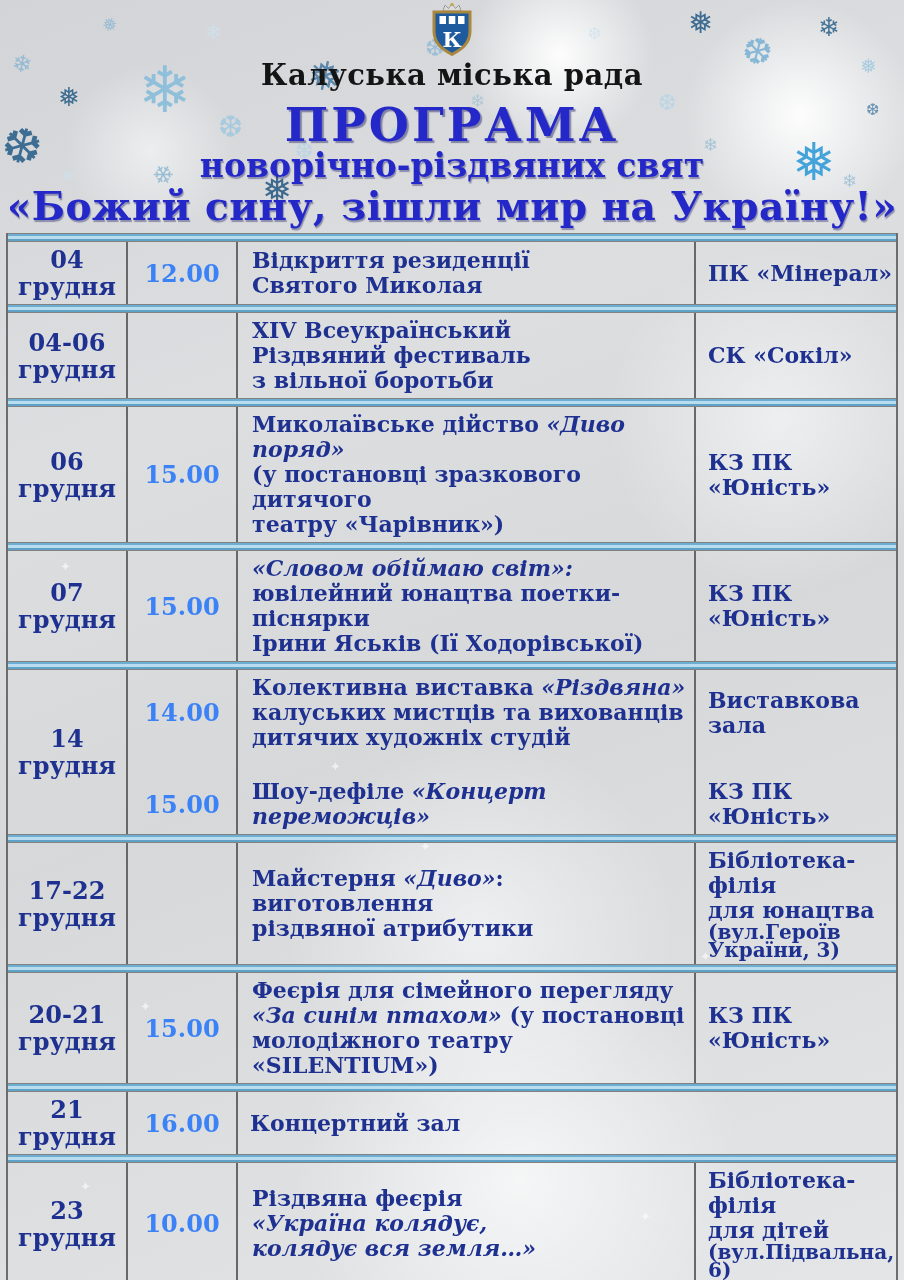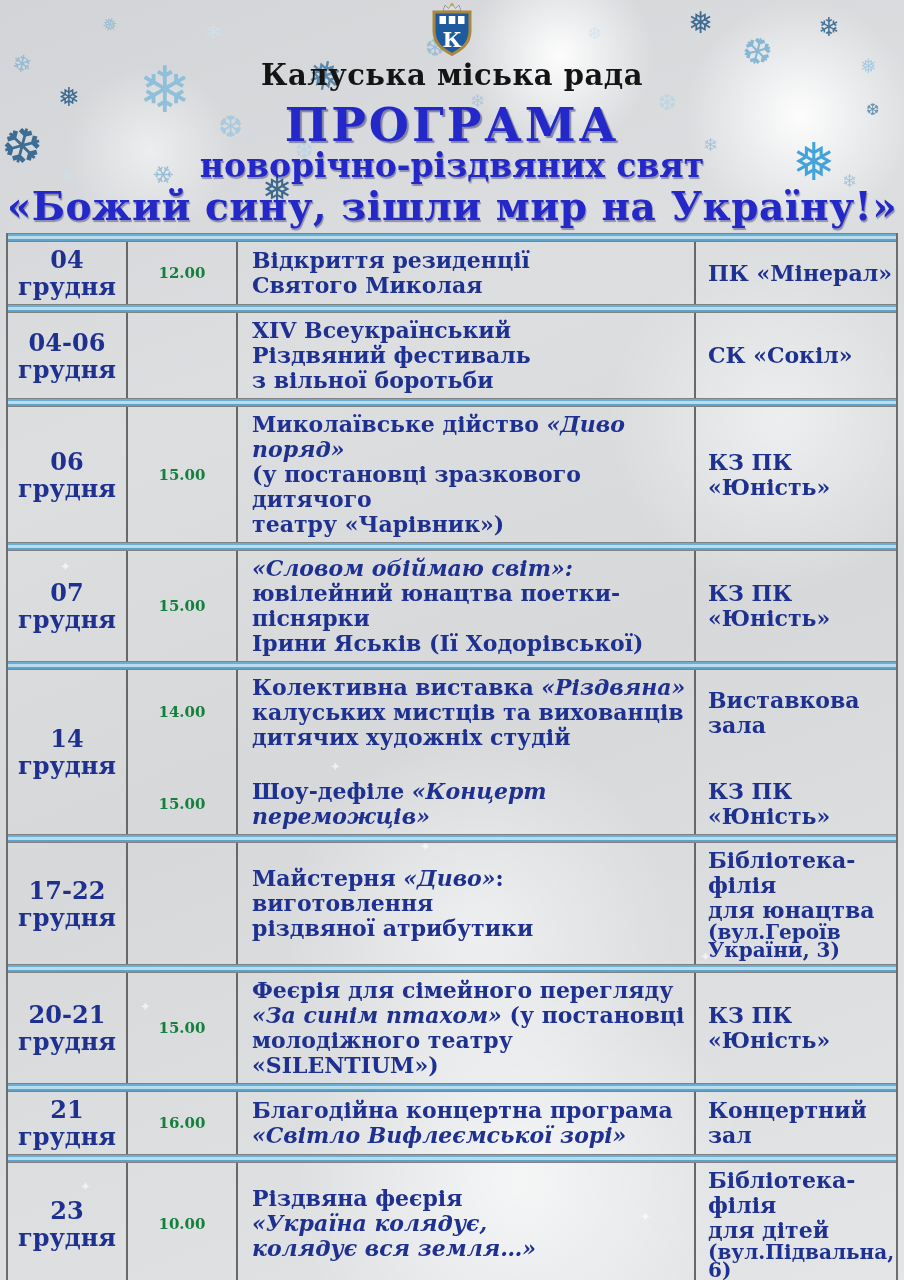--- a/index.html
+++ b/index.html
@@ -37,21 +37,21 @@
   .schedule{margin:4px 6px 0 6px;border-left:2px solid #6d6d6d;border-right:2px solid #6d6d6d;}
   .sep{height:9px;background:linear-gradient(to bottom,
        #828282 0 1px,#6cadd2 1px 3px,#b9dcee 3px 6px,#5fa2c8 6px 8px,#828282 8px 9px);}
   .row{display:flex;align-items:stretch;}
   .date-cell{width:114px;flex:0 0 114px;border-right:2px solid #686868;
       display:flex;flex-direction:column;justify-content:center;align-items:center;text-align:right;
       font-weight:bold;font-size:24px;line-height:27px;color:#1e3190;padding:4px 2px;}
   .entries{flex:1;display:flex;flex-direction:column;}
   .entry{display:grid;grid-template-columns:110px 458px 1fr;flex:1;}
   .time-cell{border-right:2px solid #686868;display:flex;align-items:center;justify-content:center;
-      font-weight:bold;font-size:15px;color:#15803d;padding:4px 10px;}
+      font-weight:bold;font-size:24px;color:#3b82f6;padding:4px 10px;}
   .event-cell{border-right:2px solid #686868;display:flex;flex-direction:column;justify-content:center;
       font-weight:bold;font-size:22px;line-height:25px;color:#1e3190;padding:5px 8px 5px 14px;}
   .place-cell{display:flex;flex-direction:column;justify-content:center;
       font-weight:bold;font-size:22px;line-height:25px;color:#1e3190;padding:5px 4px 5px 12px;}
   .entry.pad-below .time-cell,.entry.pad-below .event-cell,.entry.pad-below .place-cell{padding-bottom:24px;}
   .seg.it{font-style:italic;}
   .pl.small{font-size:20px;line-height:18px;}
 </style>
 </head>
 <body>
@@ -266,24 +266,20 @@
       </div>
       <div class="sep"></div>
       <div class="row">
         <div class="date-cell">
           <div>21</div>
           <div>грудня</div>
         </div>
         <div class="entries">
           <div class="entry">
             <div class="time-cell">16.00</div>
-            <div class="event-cell">
-              <div class="ev-line"><span class="seg">Благодійна концертна програма</span></div>
-              <div class="ev-line"><span class="seg it">«Світло Вифлеємської зорі»</span></div>
-            </div>
             <div class="place-cell">
               <div class="pl">Концертний зал</div>
             </div>
           </div>
         </div>
       </div>
       <div class="sep"></div>
       <div class="row">
         <div class="date-cell">
           <div>23</div>

